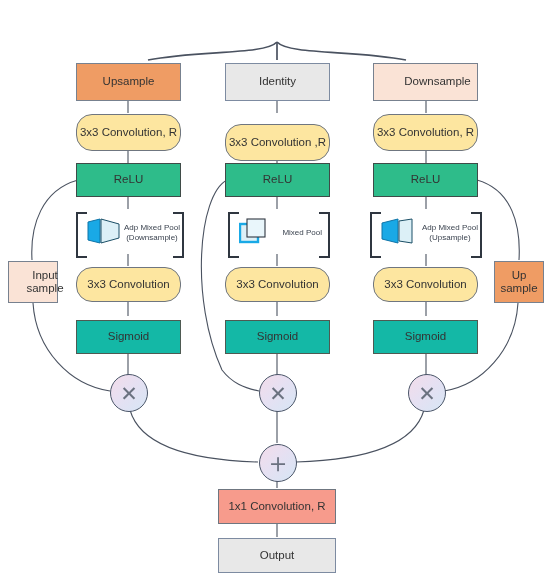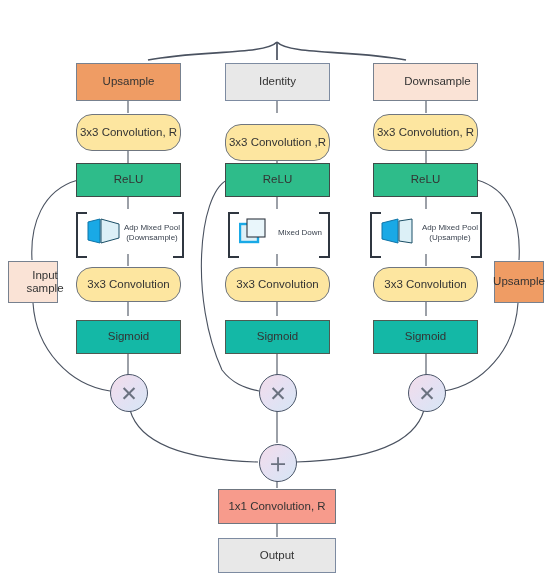--- a/index.html
+++ b/index.html
@@ -216,21 +216,21 @@
   <div class="pool" style="left:228px;top:212px;width:102px;height:42px;">
     <span class="bracket-l"></span>
     <span class="bracket-r"></span>
     <span class="pool-icon">
       <svg width="30" height="28" viewBox="0 0 30 28">
         <rect x="1" y="7" width="18" height="18" fill="#dcf0f7" stroke="#19a9e6" stroke-width="2.4"></rect>
         <rect x="8" y="2" width="18" height="18" fill="#e9f6fb" stroke="#2f3640" stroke-width="1.1"></rect>
       </svg>
     </span>
     <span class="pool-label" style="right:8px;">
-      <span>Mixed Down</span>
+      <span>Mixed Pool</span>
     </span>
   </div>
 
   <div class="pool" style="left:370px;top:212px;width:112px;height:42px;">
     <span class="bracket-l"></span>
     <span class="bracket-r"></span>
     <span class="pool-icon">
       <svg width="34" height="26" viewBox="0 0 34 26">
         <polygon points="1,5 17,1 17,25 1,21" fill="#19a9e6" stroke="#0f74a8" stroke-width="1"></polygon>
         <polygon points="18,3 31,1 31,25 18,23" fill="#dcf0f7" stroke="#1b4f66" stroke-width="1"></polygon>
@@ -239,21 +239,21 @@
     <span class="pool-label">
       <span>Adp Mixed Pool</span>
       <span>(Upsample)</span>
     </span>
   </div>
 
   <div class="node n-peach" style="left:8px;top:261px;width:50px;height:42px;flex-direction:column;">
     <span>Input</span>
     <span>sample</span>
   </div>
-  <div class="node n-orange" style="left:494px;top:261px;width:50px;height:42px;flex-direction:row;">
+  <div class="node n-orange" style="left:494px;top:261px;width:50px;height:42px;flex-direction:column;">
     <span>Up</span>
     <span>sample</span>
   </div>
 
   <div class="node n-yellow" style="left:76px;top:267px;width:105px;height:35px;">
     <span>3x3 Convolution</span>
   </div>
   <div class="node n-yellow" style="left:225px;top:267px;width:105px;height:35px;">
     <span>3x3 Convolution</span>
   </div>

